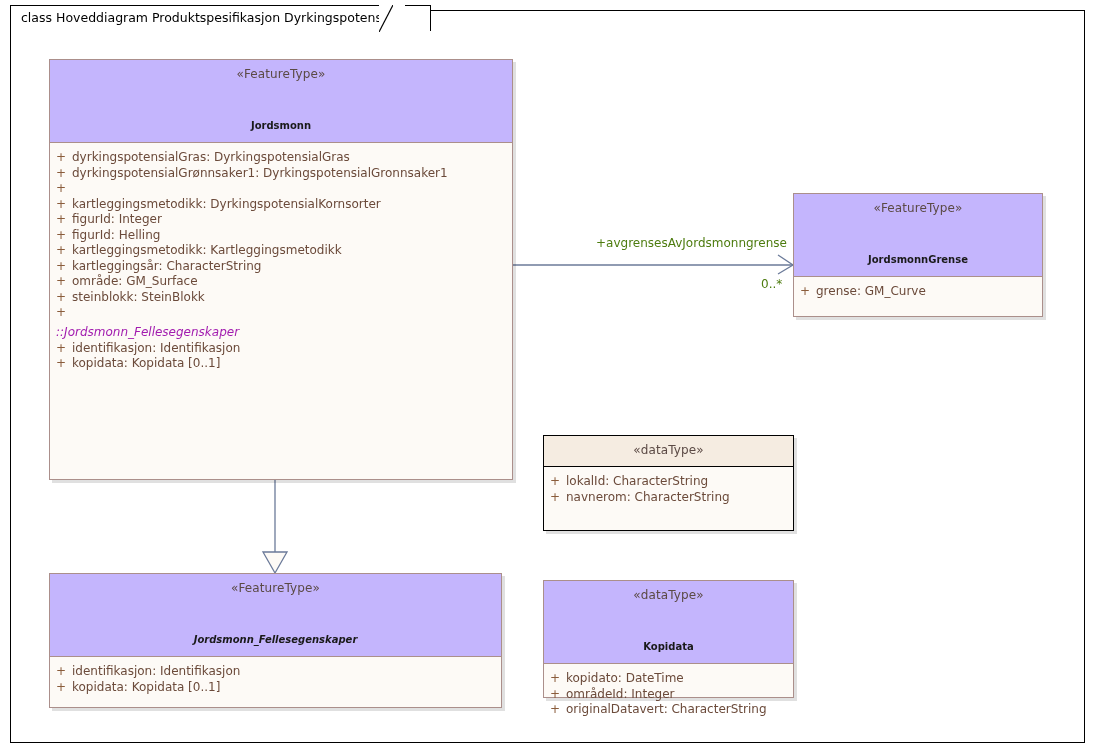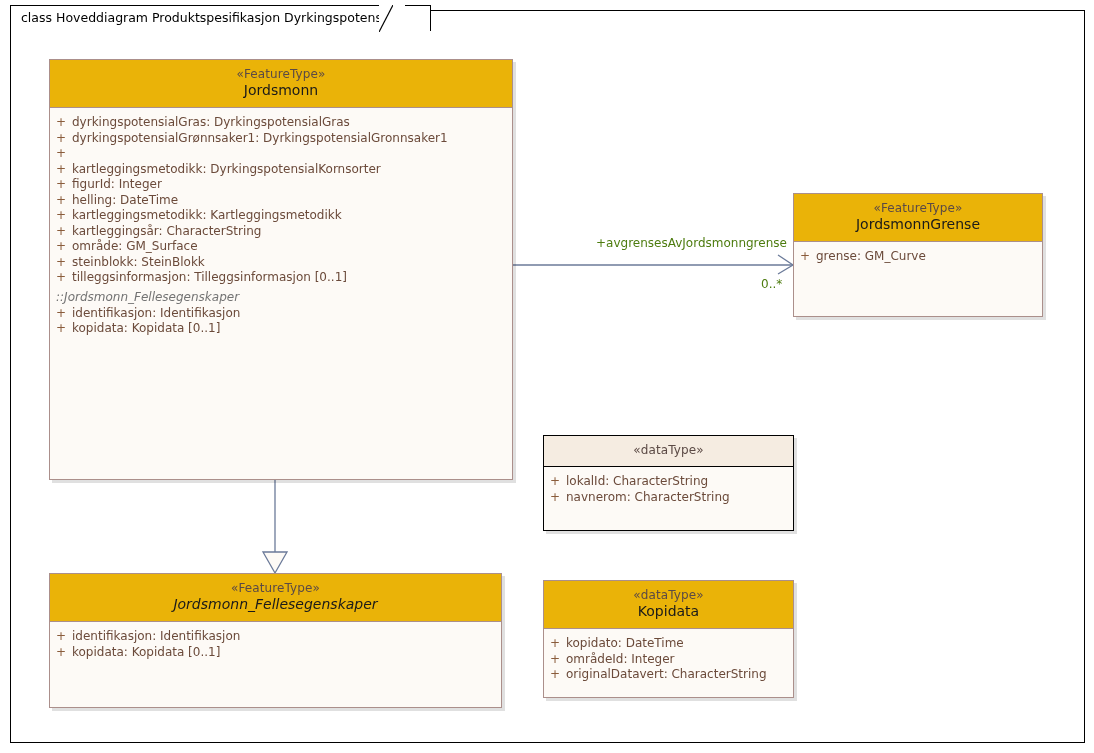--- a/index.html
+++ b/index.html
@@ -77,40 +77,41 @@
     background: #fdfaf6;
     border: 1px solid #ab8f8b;
     box-shadow: 3px 3px 0 rgba(0,0,0,0.12);
     z-index: 2;
   }
   .uml-class.selected {
     border: 1px solid #000000;
   }
   .uml-header {
     box-sizing: border-box;
-    background: #eab308;
+    background: #c4b5fd;
     border-bottom: 1px solid #ab8f8b;
     text-align: center;
     padding: 7px 4px 8px 4px;
   }
   .uml-class.selected .uml-header {
     border-bottom: 1px solid #000000;
     background: #f5ece1;
   }
   .uml-stereotype {
     font-size: 12px;
     color: #5b4a45;
     line-height: 15px;
     letter-spacing: 0.1px;
   }
   .uml-name {
-    font-size: 14px;
-    font-weight: normal;
+    font-size: 10px;
+    font-weight: bold;
     color: #1a1a1a;
     line-height: 17px;
+    margin-top: 35px;
   }
   .uml-name.abstract {
     font-style: italic;
   }
   .uml-body {
     padding: 7px 0 7px 0;
   }
   .attr-row {
     display: flex;
     align-items: baseline;
@@ -125,21 +126,21 @@
     color: #8a5c3b;
     font-size: 12px;
   }
   .attr-text {
     color: #6b4a3a;
     text-align: center;
   }
   .attr-group {
     font-size: 12px;
     font-style: italic;
-    color: #737373;
+    color: #a21caf;
     padding-left: 6px;
     line-height: 18px;
     margin-top: 2px;
   }
 
   
   .conn-svg {
     position: absolute;
     left: 0;
     top: 0;
@@ -202,41 +203,40 @@
       <div class="attr-row">
         <span class="attr-vis">+</span>
         <span class="attr-text">kartleggingsmetodikk: DyrkingspotensialKornsorter</span>
       </div>
       <div class="attr-row">
         <span class="attr-vis">+</span>
         <span class="attr-text">figurId: Integer</span>
       </div>
       <div class="attr-row">
         <span class="attr-vis">+</span>
-        <span class="attr-text">helling: DateTime</span>
+        <span class="attr-text">figurId: Helling</span>
       </div>
       <div class="attr-row">
         <span class="attr-vis">+</span>
         <span class="attr-text">kartleggingsmetodikk: Kartleggingsmetodikk</span>
       </div>
       <div class="attr-row">
         <span class="attr-vis">+</span>
         <span class="attr-text">kartleggingsår: CharacterString</span>
       </div>
       <div class="attr-row">
         <span class="attr-vis">+</span>
         <span class="attr-text">område: GM_Surface</span>
       </div>
       <div class="attr-row">
         <span class="attr-vis">+</span>
         <span class="attr-text">steinblokk: SteinBlokk</span>
       </div>
       <div class="attr-row">
         <span class="attr-vis">+</span>
-        <span class="attr-text">tilleggsinformasjon: Tilleggsinformasjon [0..1]</span>
       </div>
 
       <div class="attr-group">::Jordsmonn_Fellesegenskaper</div>
 
       <div class="attr-row">
         <span class="attr-vis">+</span>
         <span class="attr-text">identifikasjon: Identifikasjon</span>
       </div>
       <div class="attr-row">
         <span class="attr-vis">+</span>

